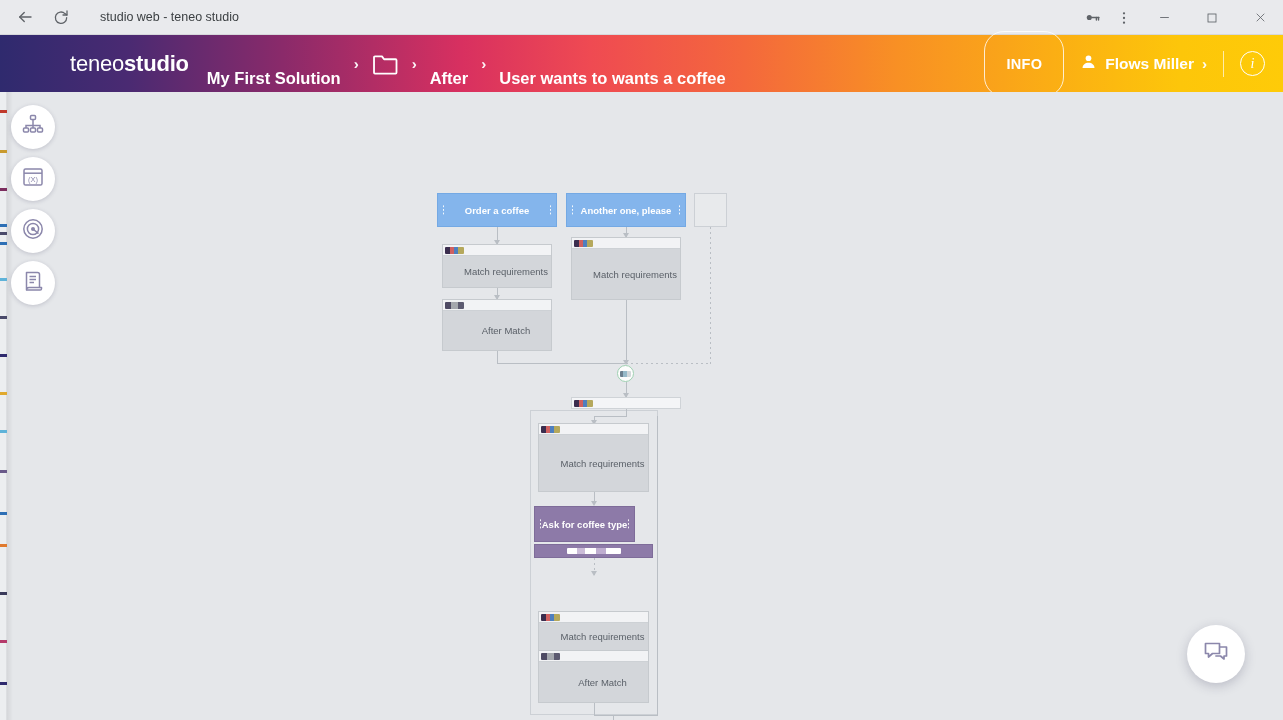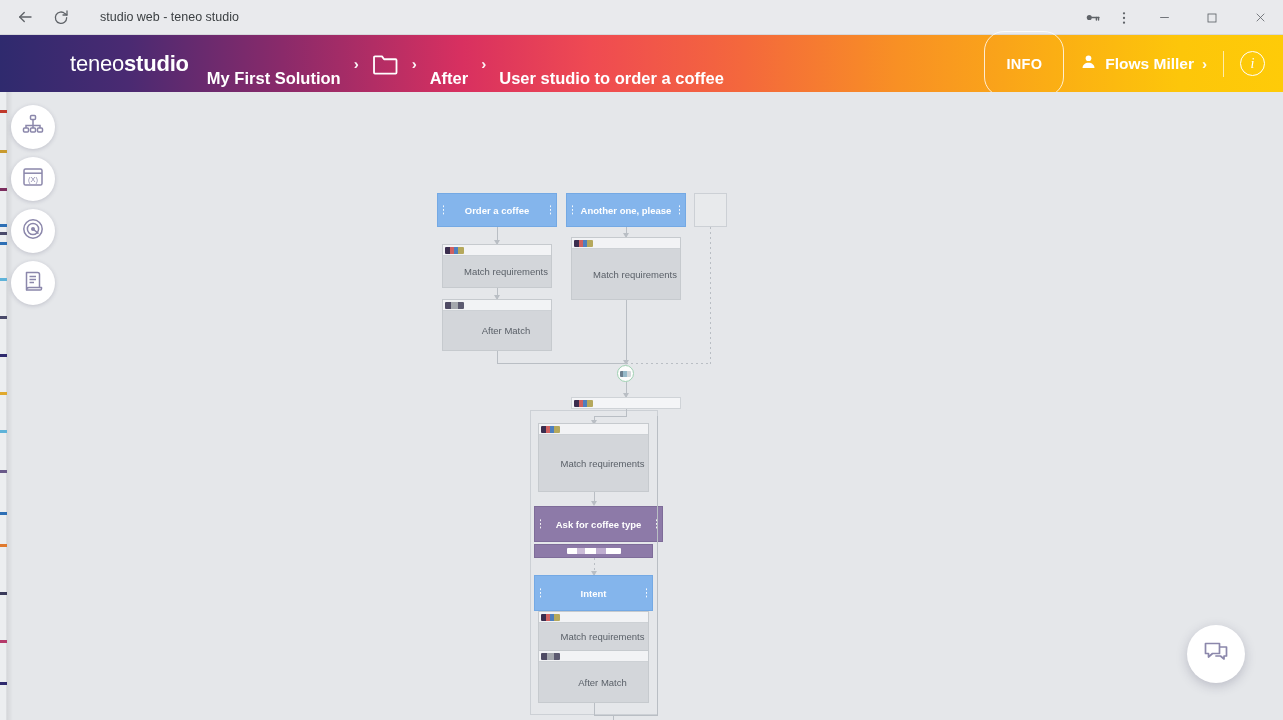--- a/index.html
+++ b/index.html
@@ -301,21 +301,21 @@
     <span class="crumb">My First Solution</span>
     <span class="chev">›</span>
     <span class="folder-icon">
       <svg width="27" height="22" viewBox="0 0 28 23" fill="none" stroke="#ffffff" stroke-width="1.9" stroke-linejoin="round">
           <path d="M2 20.5V4.5a1 1 0 0 1 1-1h7.3l2.2 3h12a1 1 0 0 1 1 1v13a1 1 0 0 1-1 1H3a1 1 0 0 1-1-1z"></path>
         </svg>
     </span>
     <span class="chev">›</span>
     <span class="crumb">After</span>
     <span class="chev">›</span>
-    <span class="crumb plain">User studio to order a coffee</span>
+    <span class="crumb plain">User wants to wants a coffee</span>
   </div>
 
   <div class="header-right">
     <div class="info-pill">INFO</div>
     <div class="user-block">
       <span>
         <svg width="17" height="17" viewBox="0 0 24 24" fill="#ffffff">
             <circle cx="12" cy="7.4" r="4"></circle>
             <path d="M3.6 21c0-4.6 3.8-7.4 8.4-7.4s8.4 2.8 8.4 7.4z"></path>
           </svg>
@@ -468,38 +468,33 @@
     <div class="node n-grey" style="left:538px; top:331px; width:111px; height:69px;">
       <span class="n-head">
           <i class="badge"></i>
         </span>
       <span class="grey-body">Match requirements</span>
     </div>
 
     <div class="edge v" style="left:594px; top:400px; height:12px;"></div>
     <div class="arrow" style="left:590.5px; top:409px;"></div>
 
-    <div class="node n-purple" style="left:534px; top:414px; width:129px; height:36px;">
+    <div class="node n-purple" style="left:534px; top:414px; width:101px; height:36px;">
       <span class="handle l"></span>
       <span>Ask for coffee type</span>
       <span class="handle r"></span>
     </div>
 
     <div class="purple-strip" style="left:534px; top:452px; width:119px; height:14px;">
       <i class="strip-badge"></i>
     </div>
 
     <div class="edge-dash-v" style="left:594px; top:466px; height:17px;"></div>
     <div class="arrow" style="left:590.5px; top:479px;"></div>
 
-    <div class="node n-blue" style="left:534px; top:483px; width:119px; height:36px;">
-      <span class="handle l"></span>
-      <span>Intent</span>
-      <span class="handle r"></span>
-    </div>
 
     <div class="node n-grey" style="left:538px; top:519px; width:111px; height:40px;">
       <span class="n-head">
           <i class="badge"></i>
         </span>
       <span class="grey-body">Match requirements</span>
     </div>
 
     <div class="node n-grey" style="left:538px; top:558px; width:111px; height:53px;">
       <span class="n-head">

